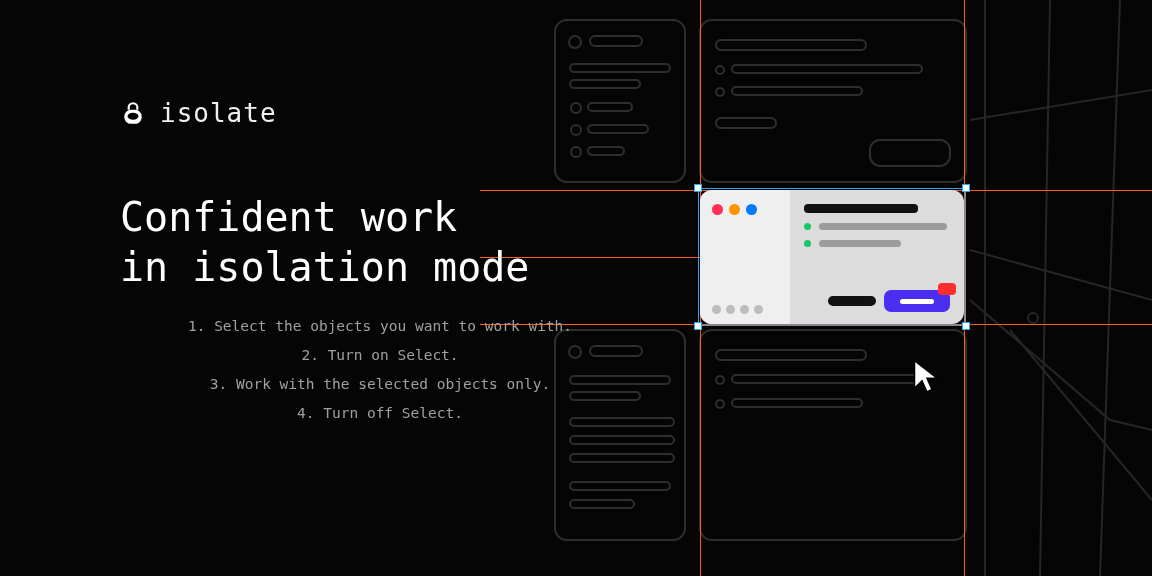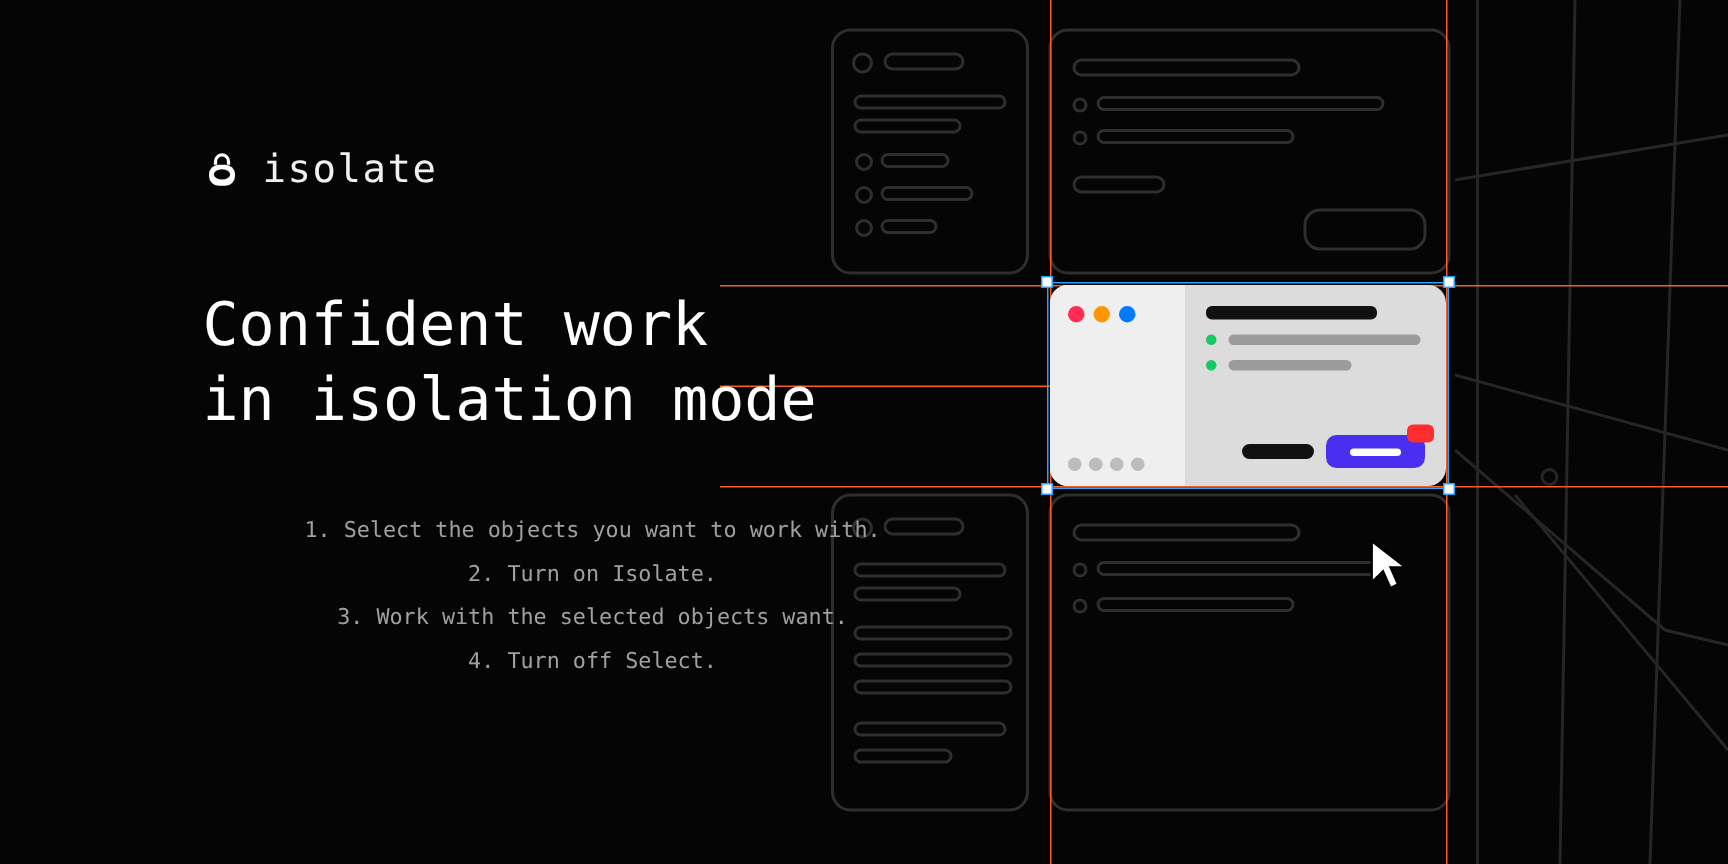--- a/index.html
+++ b/index.html
@@ -22,21 +22,21 @@
   .guide {
     position: absolute;
     background: #ff5a1f;
   }
   .guide.h { height: 1px; width: 960px; left: 480px; }
   .guide.v { width: 1px; height: 576px; top: 0; }
 
   
   .left {
     position: absolute;
-    left: 135px;
+    left: 120px;
     top: 98px;
     width: 520px;
   }
   .logo-row {
     display: flex;
     align-items: center;
     gap: 14px;
     margin-bottom: 64px;
   }
   .logo-mark {
@@ -46,21 +46,21 @@
   .logo-text {
     font-size: 26px;
     letter-spacing: 1px;
     color: #f0f0f0;
   }
   .headline {
     font-size: 40px;
     line-height: 1.25;
     color: #ffffff;
     font-weight: 500;
-    margin-bottom: 48px;
+    margin-bottom: 20px;
     white-space: pre-line;
   }
   .steps {
     list-style: none;
     counter-reset: step;
     font-size: 14.5px;
     line-height: 2.0;
     color: #a0a0a0;
     text-align: center;
   }
@@ -245,22 +245,22 @@
       </svg>
     </span>
     <span class="logo-text">isolate</span>
   </div>
 
   <div class="headline">Confident work
 in isolation mode</div>
 
   <ol class="steps">
     <li>Select the objects you want to work with.</li>
-    <li>Turn on Isolate.</li>
-    <li>Work with the selected objects want.</li>
+    <li>Turn on Select.</li>
+    <li>Work with the selected objects only.</li>
     <li>Turn off Select.</li>
   </ol>
 </div>
 
 <div class="sel-wrap">
   <div class="card">
     <div class="card-side">
       <div class="tl-dots">
         <span></span>
         <span></span>

